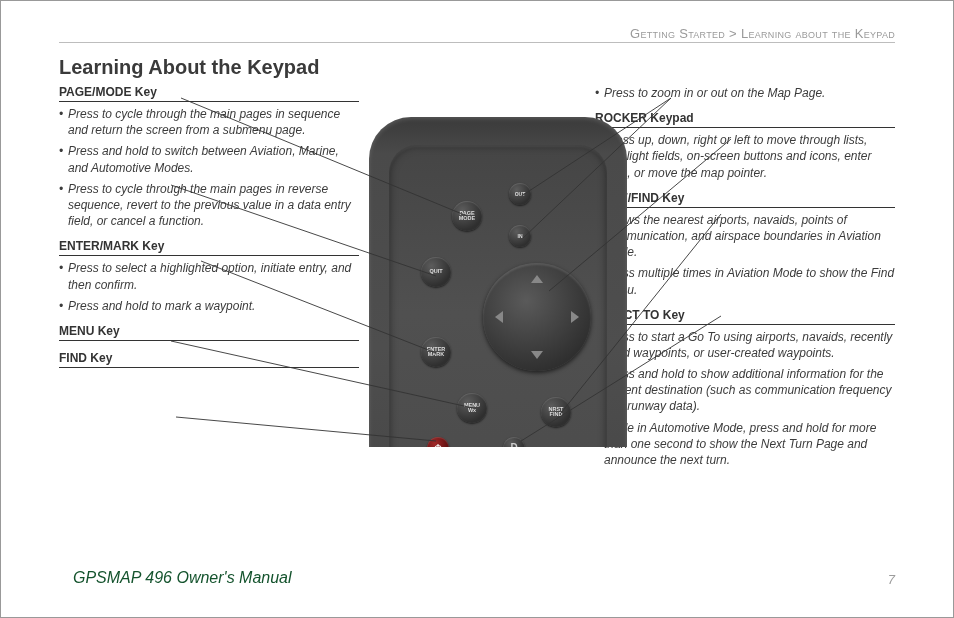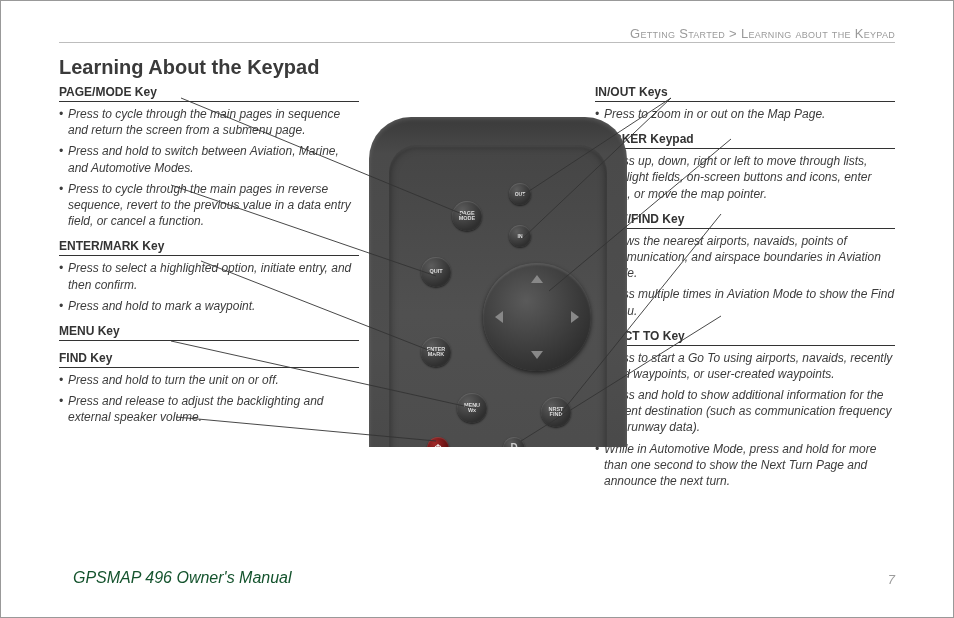--- a/index.html
+++ b/index.html
@@ -166,27 +166,22 @@
     <ul class="bullets">
       <li>Press to cycle through the main pages in reverse sequence, revert to the previous value in a data entry field, or cancel a function.</li>
     </ul>
     <div class="section-head">ENTER/MARK Key</div>
     <ul class="bullets">
       <li>Press to select a highlighted option, initiate entry, and then confirm.</li>
       <li>Press and hold to mark a waypoint.</li>
     </ul>
     <div class="section-head">MENU Key</div>
     <div class="section-head">FIND Key</div>
-    <ul class="bullets">
-      <li>Press and hold to turn the unit on or off.</li>
-      <li>Press and release to adjust the backlighting and external speaker volume.</li>
-    </ul>
   </div>
 <div class="col col-right" id="col-right">
-    <div class="section-head">IN/OUT Keys</div>
     <ul class="bullets">
       <li>Press to zoom in or out on the Map Page.</li>
     </ul>
     <div class="section-head">ROCKER Keypad</div>
     <ul class="bullets">
       <li>Press up, down, right or left to move through lists, highlight fields, on-screen buttons and icons, enter data, or move the map pointer.</li>
     </ul>
     <div class="section-head">NRST/FIND Key</div>
     <ul class="bullets">
       <li>Shows the nearest airports, navaids, points of communication, and airspace boundaries in Aviation Mode.</li>

